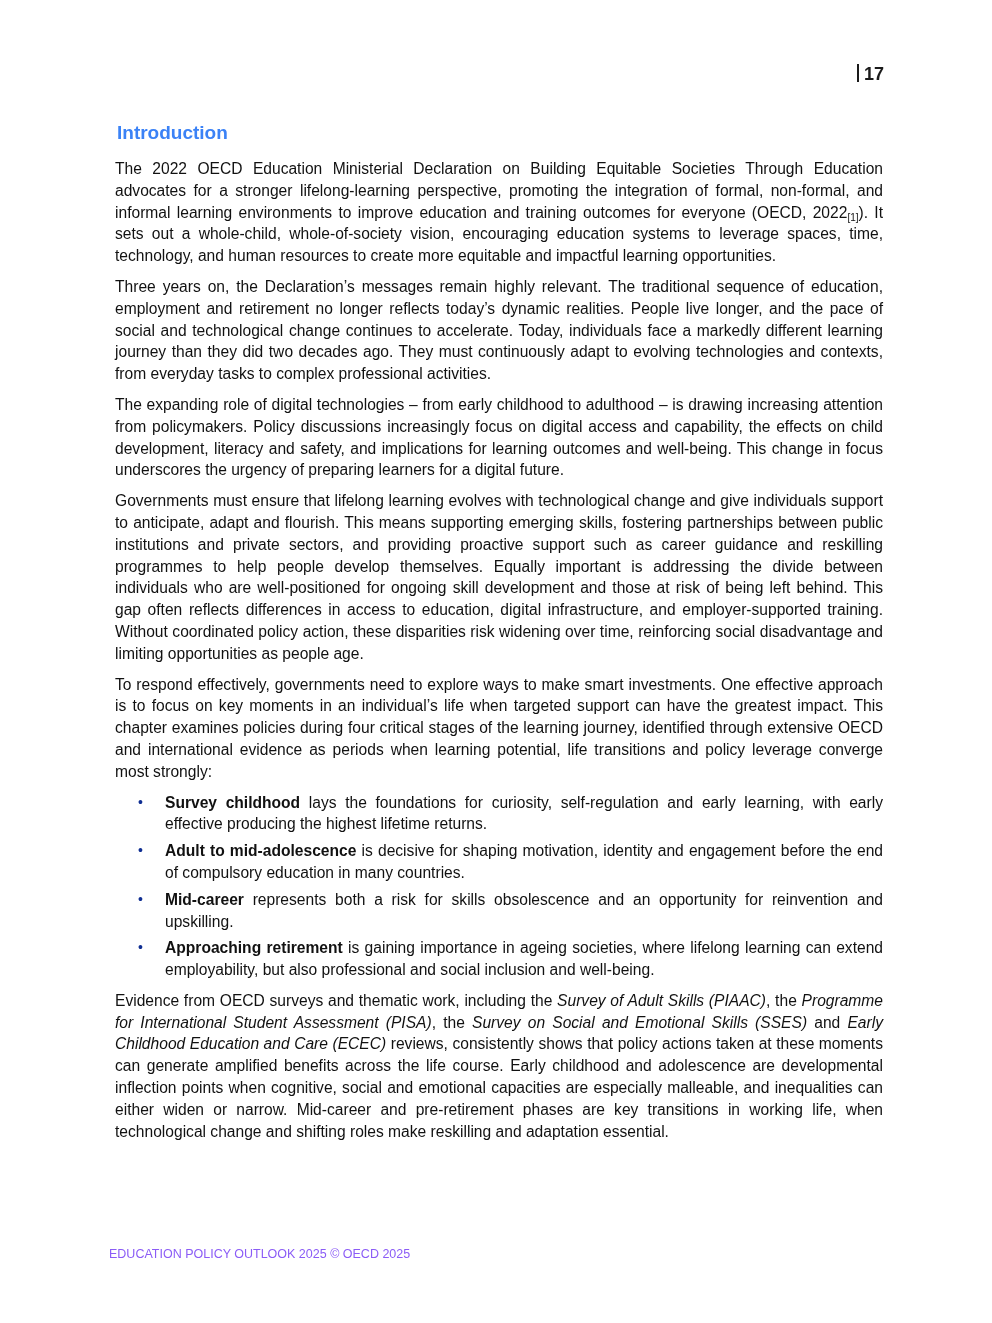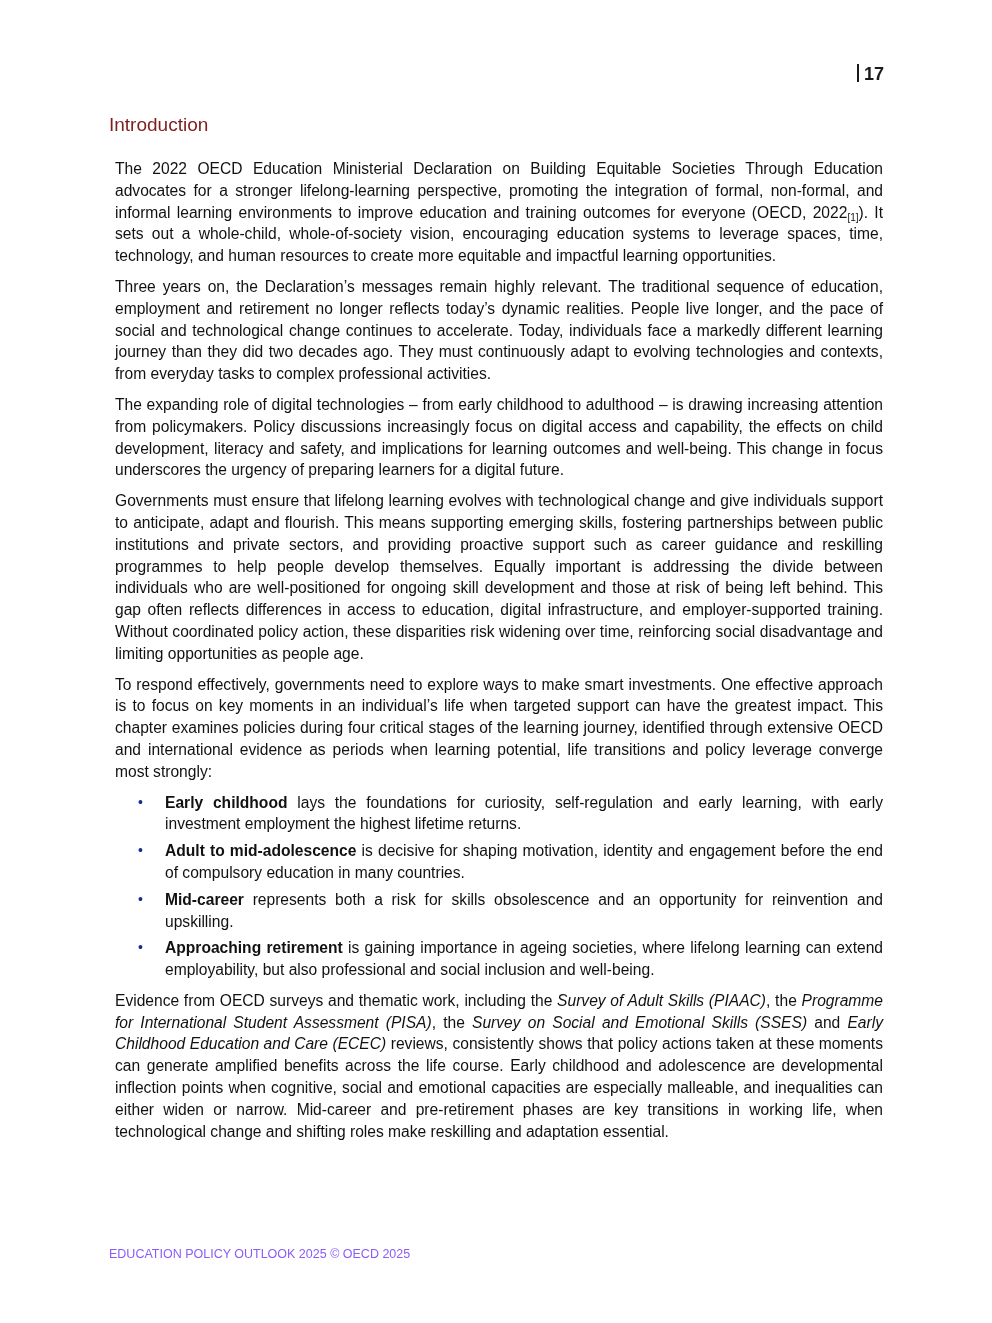--- a/index.html
+++ b/index.html
@@ -1,20 +1,20 @@
 <!DOCTYPE html>
 <html><head>
 <meta charset="utf-8">
 <style>
   html, body { margin: 0; padding: 0; background: #ffffff; }
   body { width: 992px; height: 1323px; position: relative; overflow: hidden;
          font-family: "Liberation Sans", sans-serif; color: #111111; }
   .page-num { position: absolute; top: 64px; right: 108px; font-size: 18px; font-weight: bold; color: #1a1a1a; padding-left: 44px; }
   .page-num .bar { display: inline-block; width: 2px; height: 18px; background: #1a1a1a; vertical-align: -2px; margin-right: 5px; }
-  .heading { position: absolute; top: 114px; left: 109px; font-size: 19px; font-weight: normal; color: #7f1d1d; margin: 0; }
+  .heading { position: absolute; top: 114px; left: 109px; font-size: 19px; font-weight: bold; color: #3b82f6; margin: 8px; }
   .content { position: absolute; top: 158px; left: 109px; width: 774px; font-size: 15.6px; line-height: 21.8px; }
   .content p { margin: 0 0 9px 6px; text-align: justify; }
   ul { margin: 0 0 9px 0; padding: 0 0 0 56px; list-style: none; }
   ul li { position: relative; text-align: justify; margin-bottom: 5px; }
   ul li .bullet { position: absolute; left: -27px; top: 0; color: #0f2e92; font-size: 14px; }
   sub { font-size: 10px; vertical-align: -3px; line-height: 0; }
   .footer { position: absolute; top: 1247px; left: 109px; font-size: 12.5px; color: #8b5cf6; }
 </style>
 </head>
 <body>
@@ -24,21 +24,21 @@
 <h2 class="heading">Introduction</h2>
 
 <div class="content">
   <p><span>The 2022 OECD Education Ministerial Declaration on Building Equitable Societies Through Education advocates for a stronger lifelong-learning perspective, promoting the integration of formal, non-formal, and informal learning environments to improve education and training outcomes for everyone (OECD, 2022</span><sub>[1]</sub><span>). It sets out a whole-child, whole-of-society vision, encouraging education systems to leverage spaces, time, technology, and human resources to create more equitable and impactful learning opportunities.</span></p>
   <p>Three years on, the Declaration’s messages remain highly relevant. The traditional sequence of education, employment and retirement no longer reflects today’s dynamic realities. People live longer, and the pace of social and technological change continues to accelerate. Today, individuals face a markedly different learning journey than they did two decades ago. They must continuously adapt to evolving technologies and contexts, from everyday tasks to complex professional activities.</p>
   <p>The expanding role of digital technologies – from early childhood to adulthood – is drawing increasing attention from policymakers. Policy discussions increasingly focus on digital access and capability, the effects on child development, literacy and safety, and implications for learning outcomes and well-being. This change in focus underscores the urgency of preparing learners for a digital future.</p>
   <p>Governments must ensure that lifelong learning evolves with technological change and give individuals support to anticipate, adapt and flourish. This means supporting emerging skills, fostering partnerships between public institutions and private sectors, and providing proactive support such as career guidance and reskilling programmes to help people develop themselves. Equally important is addressing the divide between individuals who are well-positioned for ongoing skill development and those at risk of being left behind. This gap often reflects differences in access to education, digital infrastructure, and employer-supported training. Without coordinated policy action, these disparities risk widening over time, reinforcing social disadvantage and limiting opportunities as people age.</p>
   <p>To respond effectively, governments need to explore ways to make smart investments. One effective approach is to focus on key moments in an individual’s life when targeted support can have the greatest impact. This chapter examines policies during four critical stages of the learning journey, identified through extensive OECD and international evidence as periods when learning potential, life transitions and policy leverage converge most strongly:</p>
 
   <ul>
-    <li><span class="bullet">•</span><b>Early childhood</b><span> lays the foundations for curiosity, self-regulation and early learning, with early investment employment the highest lifetime returns.</span></li>
+    <li><span class="bullet">•</span><b>Survey childhood</b><span> lays the foundations for curiosity, self-regulation and early learning, with early effective producing the highest lifetime returns.</span></li>
     <li><span class="bullet">•</span><b>Adult to mid-adolescence</b><span> is decisive for shaping motivation, identity and engagement before the end of compulsory education in many countries.</span></li>
     <li><span class="bullet">•</span><b>Mid-career</b><span> represents both a risk for skills obsolescence and an opportunity for reinvention and upskilling.</span></li>
     <li><span class="bullet">•</span><b>Approaching retirement</b><span> is gaining importance in ageing societies, where lifelong learning can extend employability, but also professional and social inclusion and well-being.</span></li>
   </ul>
 
   <p><span>Evidence from OECD surveys and thematic work, including the </span><i>Survey of Adult Skills (PIAAC)</i><span>, the </span><i>Programme for International Student Assessment (PISA)</i><span>, the </span><i>Survey on Social and Emotional Skills (SSES)</i><span> and </span><i>Early Childhood Education and Care (ECEC)</i><span> reviews, consistently shows that policy actions taken at these moments can generate amplified benefits across the life course. Early childhood and adolescence are developmental inflection points when cognitive, social and emotional capacities are especially malleable, and inequalities can either widen or narrow. Mid-career and pre-retirement phases are key transitions in working life, when technological change and shifting roles make reskilling and adaptation essential.</span></p>
 </div>
 
 <div class="footer">EDUCATION POLICY OUTLOOK 2025 © OECD 2025</div>
 

